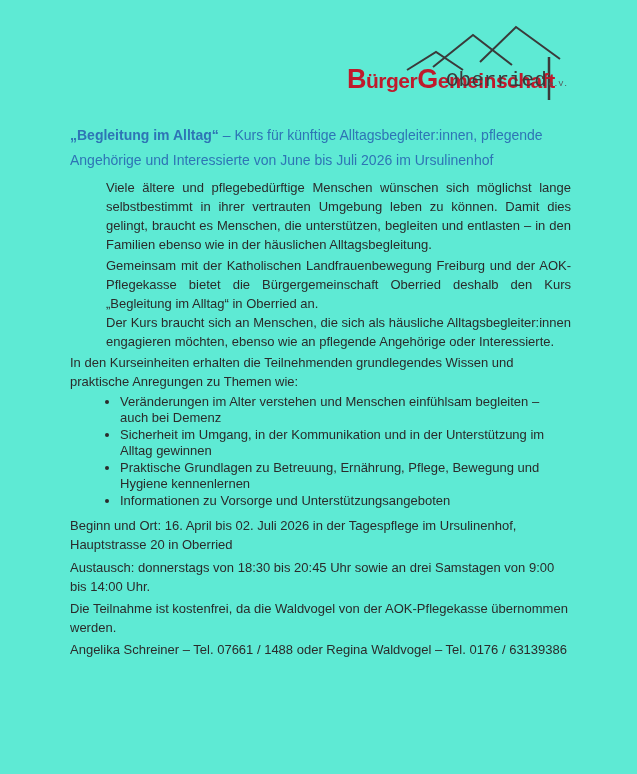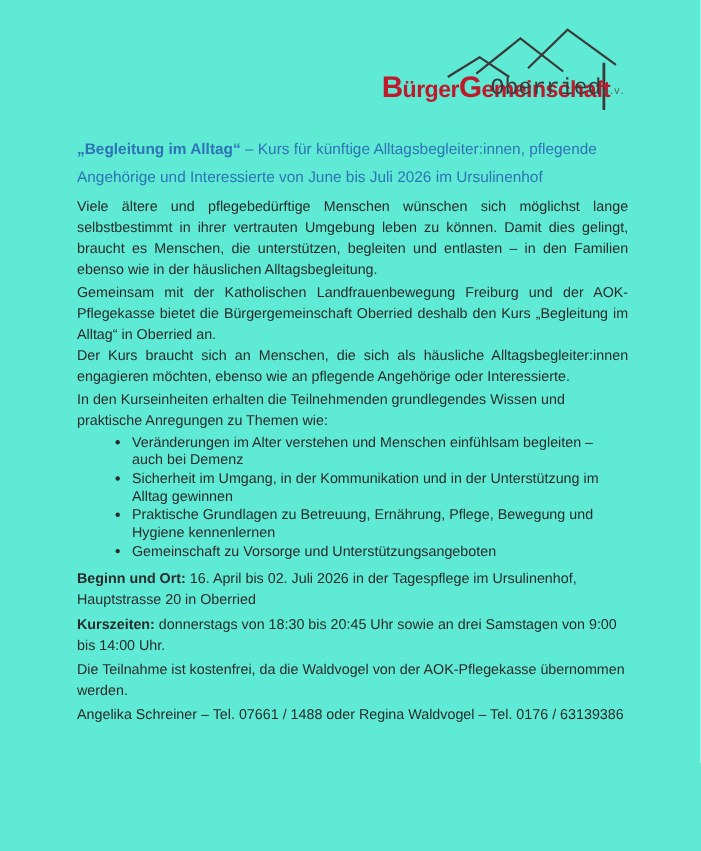--- a/index.html
+++ b/index.html
@@ -32,34 +32,34 @@
   .content { position: absolute; left: 70px; top: 123px; width: 501px; }
 
   h1.title {
     margin: 0 0 5px 0;
     font-size: 14px; font-weight: 400;
     color: #2e74b5; line-height: 25px;
   }
   h1.title .b { font-weight: 700; }
 
   p { margin: 0 0 2px 0; font-size: 13px; line-height: 19px; }
-  p.justify { text-align: justify; }
+  p.justify { text-align: justify; margin-left: 36px; }
   p.mb0 { margin-bottom: 0; }
 
   ul.topics { margin: 3px 12px 7px 0; padding-left: 50px; }
   ul.topics li { font-size: 13px; line-height: 15.5px; margin: 0 0 2px 0; }
 
   .exchange { margin: 4px 0 9px 0; }
   .start-block { margin-bottom: 4px; }
   .times-block { margin-bottom: 3px; }
   .cost { margin-bottom: 3px; }
   .community { margin-bottom: 13px; }
   .contact-head { margin-bottom: 0; font-weight: 700; }
   .contact-line { margin-bottom: 0; }
-  strong { font-weight: 700; }
+  strong { font-weight: 400; }
 </style>
 </head>
 <body>
 
 <div class="page">
 
   <header class="logo">
     <svg class="roof" width="170" height="84" viewBox="0 0 170 84" fill="none">
       <polyline points="9,46 38,28 65,46" stroke="#3a3a3a" stroke-width="2" fill="none"></polyline>
       <polyline points="35,43 75,11 114,41" stroke="#3a3a3a" stroke-width="2" fill="none"></polyline>
@@ -79,27 +79,27 @@
     <p class="justify mb0">Gemeinsam mit der Katholischen Landfrauenbewegung Freiburg und der AOK-Pflegekasse bietet die Bürgergemeinschaft Oberried deshalb den Kurs „Begleitung im Alltag“ in Oberried an.</p>
 
     <p class="justify">Der Kurs braucht sich an Menschen, die sich als häusliche Alltagsbegleiter:innen engagieren möchten, ebenso wie an pflegende Angehörige oder Interessierte.</p>
 
     <p>In den Kurseinheiten erhalten die Teilnehmenden grundlegendes Wissen und praktische Anregungen zu Themen wie:</p>
 
     <ul class="topics">
       <li>Veränderungen im Alter verstehen und Menschen einfühlsam begleiten – auch bei Demenz</li>
       <li>Sicherheit im Umgang, in der Kommunikation und in der Unterstützung im Alltag gewinnen</li>
       <li>Praktische Grundlagen zu Betreuung, Ernährung, Pflege, Bewegung und Hygiene kennenlernen</li>
-      <li>Gemeinschaft zu Vorsorge und Unterstützungsangeboten</li>
+      <li>Informationen zu Vorsorge und Unterstützungsangeboten</li>
     </ul>
 
 
     <p class="start-block"><strong>Beginn und Ort:</strong> <span>16. April bis 02. Juli 2026 in der Tagespflege im Ursulinenhof,</span><br><span>Hauptstrasse 20 in Oberried</span></p>
 
-    <p class="times-block"><strong>Kurszeiten:</strong> <span>donnerstags von 18:30 bis 20:45 Uhr sowie an drei Samstagen von 9:00 bis 14:00 Uhr.</span></p>
+    <p class="times-block"><strong>Austausch:</strong> <span>donnerstags von 18:30 bis 20:45 Uhr sowie an drei Samstagen von 9:00 bis 14:00 Uhr.</span></p>
 
     <p class="cost">Die Teilnahme ist kostenfrei, da die Waldvogel von der AOK-Pflegekasse übernommen werden.</p>
 
 
     <p class="contact-line">Angelika Schreiner – Tel. 07661 / 1488 oder Regina Waldvogel – Tel. 0176 / 63139386</p>
 
   </main>
 </div>
 
 </body></html>

